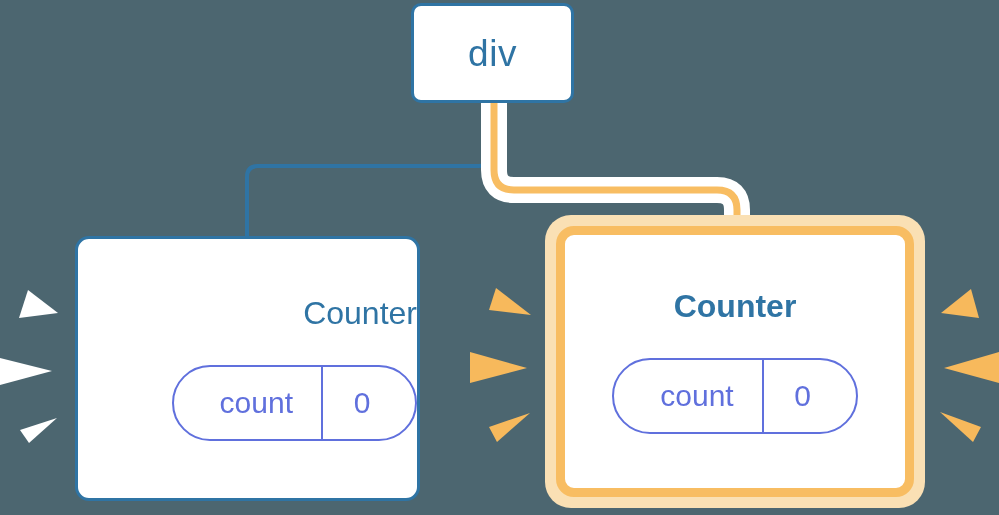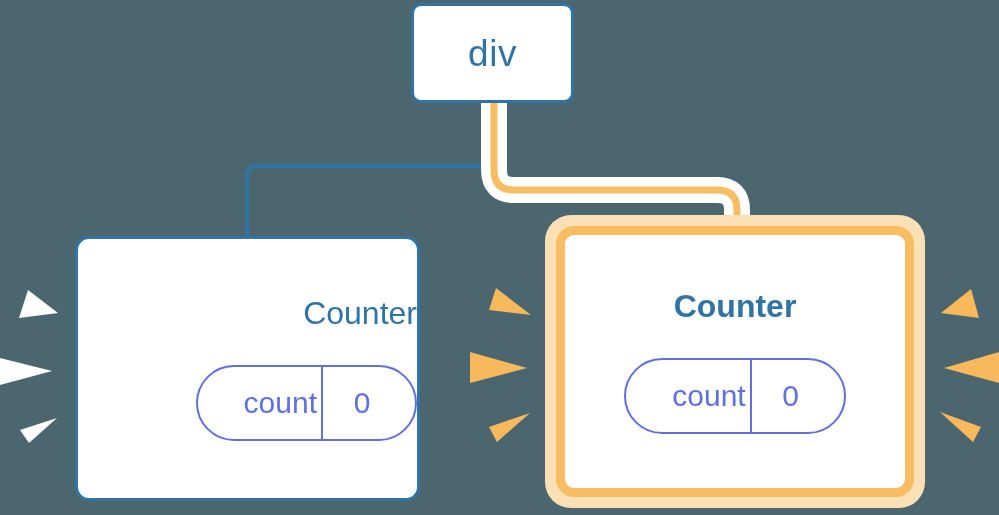--- a/index.html
+++ b/index.html
@@ -122,21 +122,21 @@
   }
   .pill-key, .pill-val {
     display: flex;
     align-items: center;
     justify-content: center;
     font-size: 30px;
     color: #6070dd;
     line-height: 1;
   }
   .pill-key {
-    padding: 0 4px 0 46px;
+    padding: 0 28px 0 46px;
   }
   .pill-val {
     border-left: 2px solid #6070dd;
     padding: 0 40px 0 26px;
     min-width: 26px;
   }
 </style>
 </head>
 <body>
 

